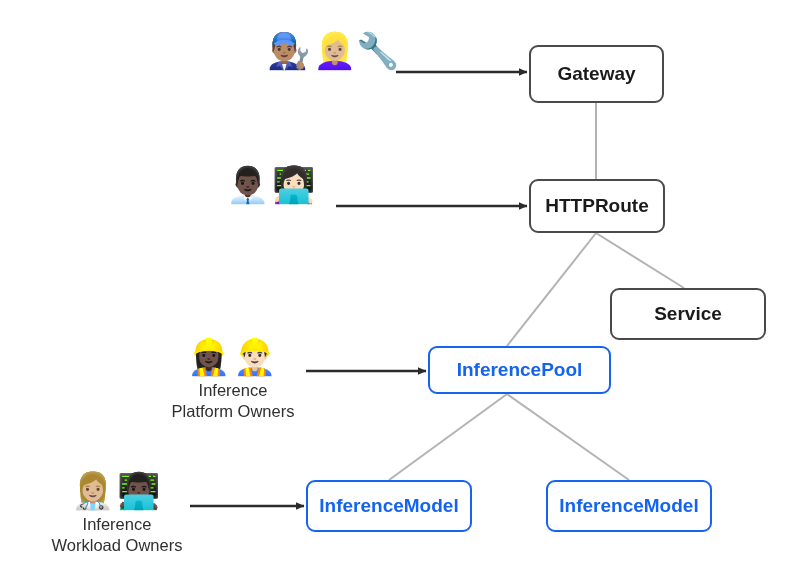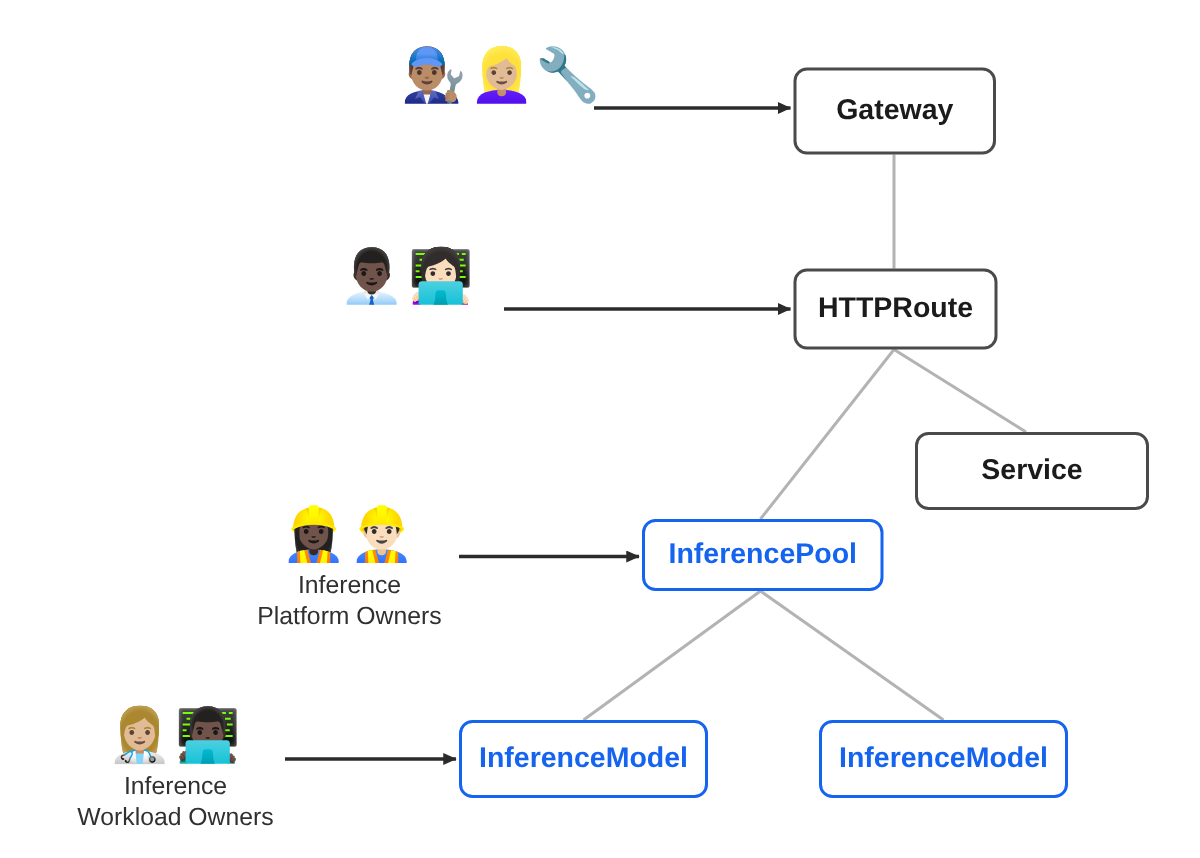--- a/index.html
+++ b/index.html
@@ -114,21 +114,21 @@
   <div id="node-layer">
       <div class="node theme-dark" style="left: 529px; top: 45px; width: 135px; height: 58px;">
         <span class="node-label">Gateway</span>
       </div>
       <div class="node theme-dark" style="left: 529px; top: 179px; width: 136px; height: 54px; text-align: right;">
         <span class="node-label">HTTPRoute</span>
       </div>
       <div class="node theme-dark" style="left: 610px; top: 288px; width: 156px; height: 52px;">
         <span class="node-label">Service</span>
       </div>
-      <div class="node theme-blue" style="left: 428px; top: 346px; width: 161px; height: 48px;">
+      <div class="node theme-blue" style="left: 428px; top: 346px; width: 183px; height: 48px;">
         <span class="node-label">InferencePool</span>
       </div>
       <div class="node theme-blue" style="left: 306px; top: 480px; width: 166px; height: 52px;">
         <span class="node-label">InferenceModel</span>
       </div>
       <div class="node theme-blue" style="left: 546px; top: 480px; width: 166px; height: 52px;">
         <span class="node-label">InferenceModel</span>
       </div>
     </div>
   <div id="persona-layer">

